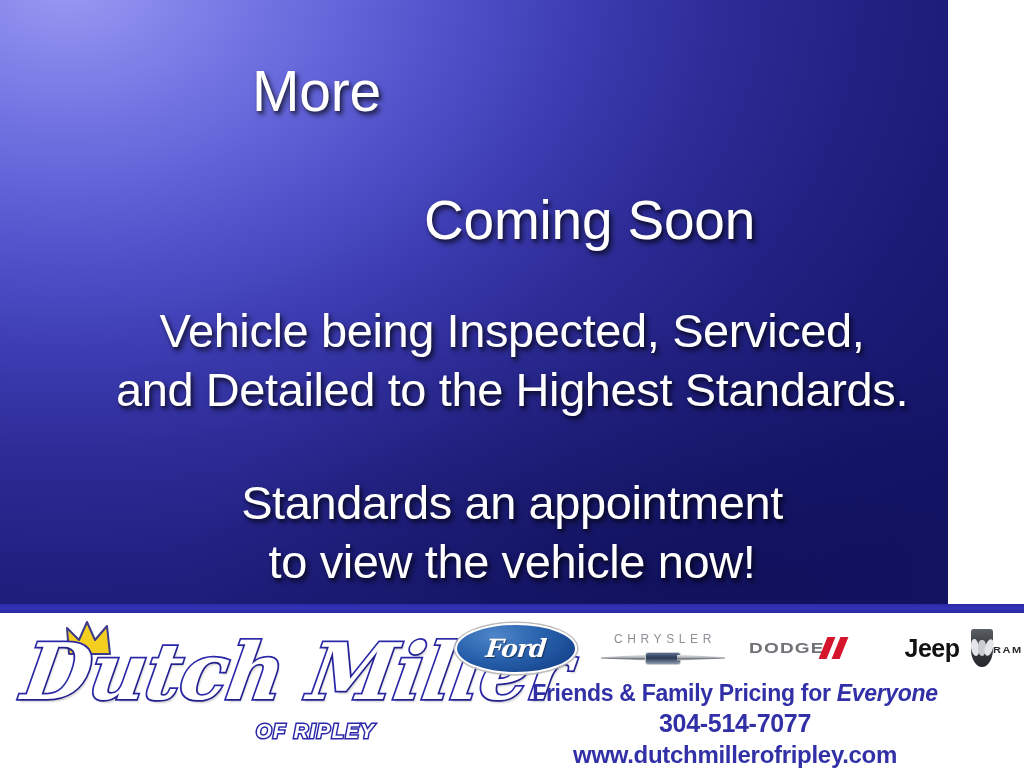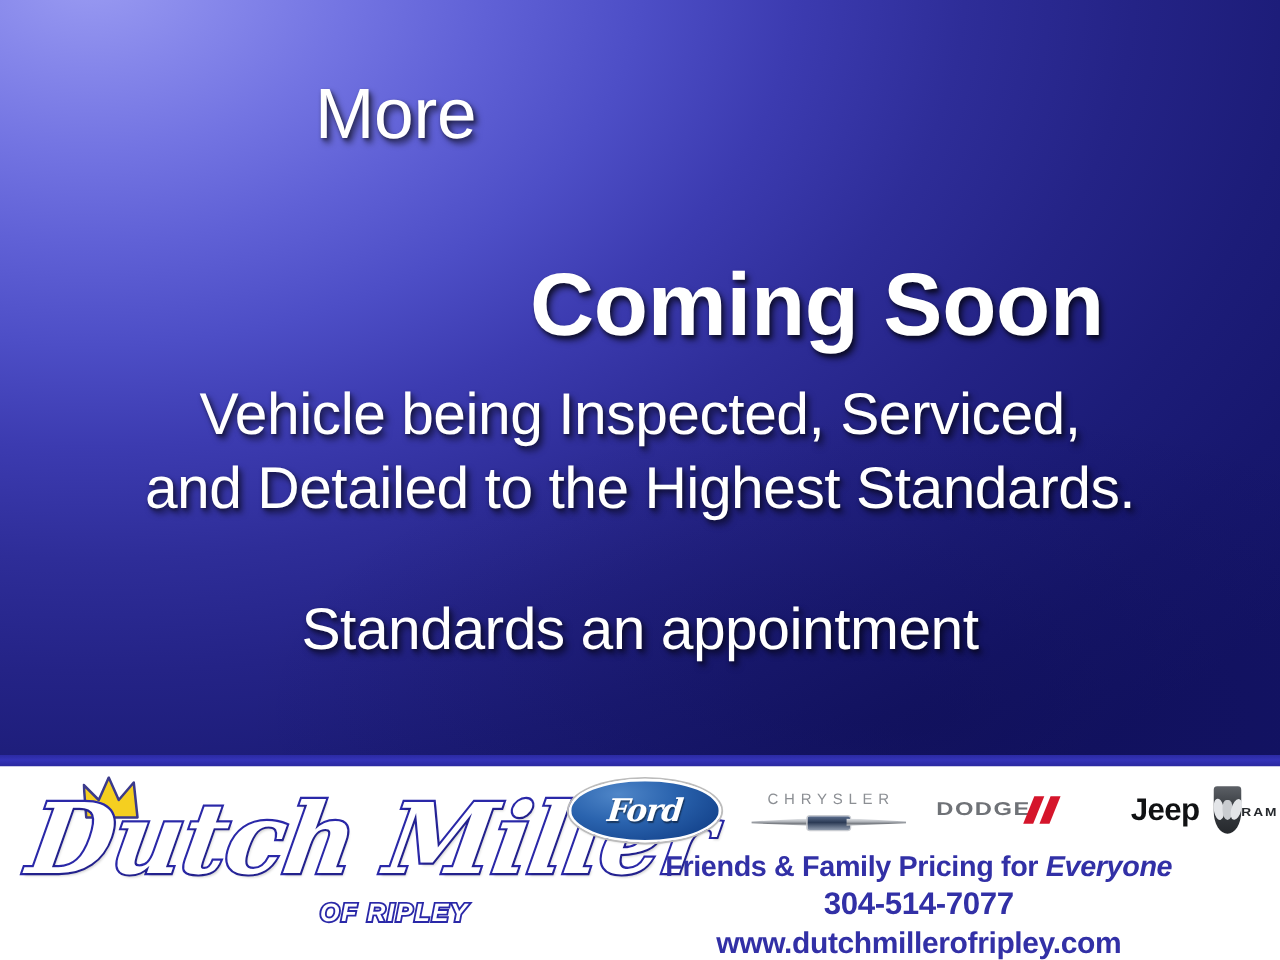--- a/index.html
+++ b/index.html
@@ -19,21 +19,21 @@
     width: 1024px;
     height: 768px;
     overflow: hidden;
   }
 
   
   .hero {
     position: absolute;
     left: 0;
     top: 0;
-    width: 1024px;
+    width: 948px;
     height: 605px;
     background:
       radial-gradient(120% 135% at 7% -3%,
         #9a9bf2 0%,
         #8586ea 9%,
         #7374e2 17%,
         #6061d6 26%,
         #4d4ec6 36%,
         #3c3bb0 46%,
         #2e2d98 57%,
@@ -83,23 +83,23 @@
     left: 307px;
     top: 126px;
     font-size: 74px;
     font-weight: 700;
     line-height: 1;
     letter-spacing: -1px;
   }
   .line-coming {
     position: absolute;
     left: 424px;
-    top: 209px;
-    font-size: 71px;
-    font-weight: 700;
+    top: 193px;
+    font-size: 55px;
+    font-weight: 400;
     line-height: 1;
   }
 
   .para {
     position: absolute;
     left: 0;
     width: 1024px;
     text-align: center;
   }
   .para .pline {
@@ -405,20 +405,21 @@
 
       <div class="wtext line-coming">Coming Soon</div>
 
       <div class="para para-a">
         <span class="wtext pline">Vehicle being Inspected, Serviced,</span>
         <span class="wtext pline">and Detailed to the Highest Standards.</span>
       </div>
 
       <div class="para para-b">
         <span class="wtext pline">Standards an appointment</span>
+        <span class="wtext pline">to view the vehicle now!</span>
       </div>
 
     </div>
   </div>
 
   <div class="divider"></div>
 
   <div class="footer">
 
     <div class="dm-logo">

